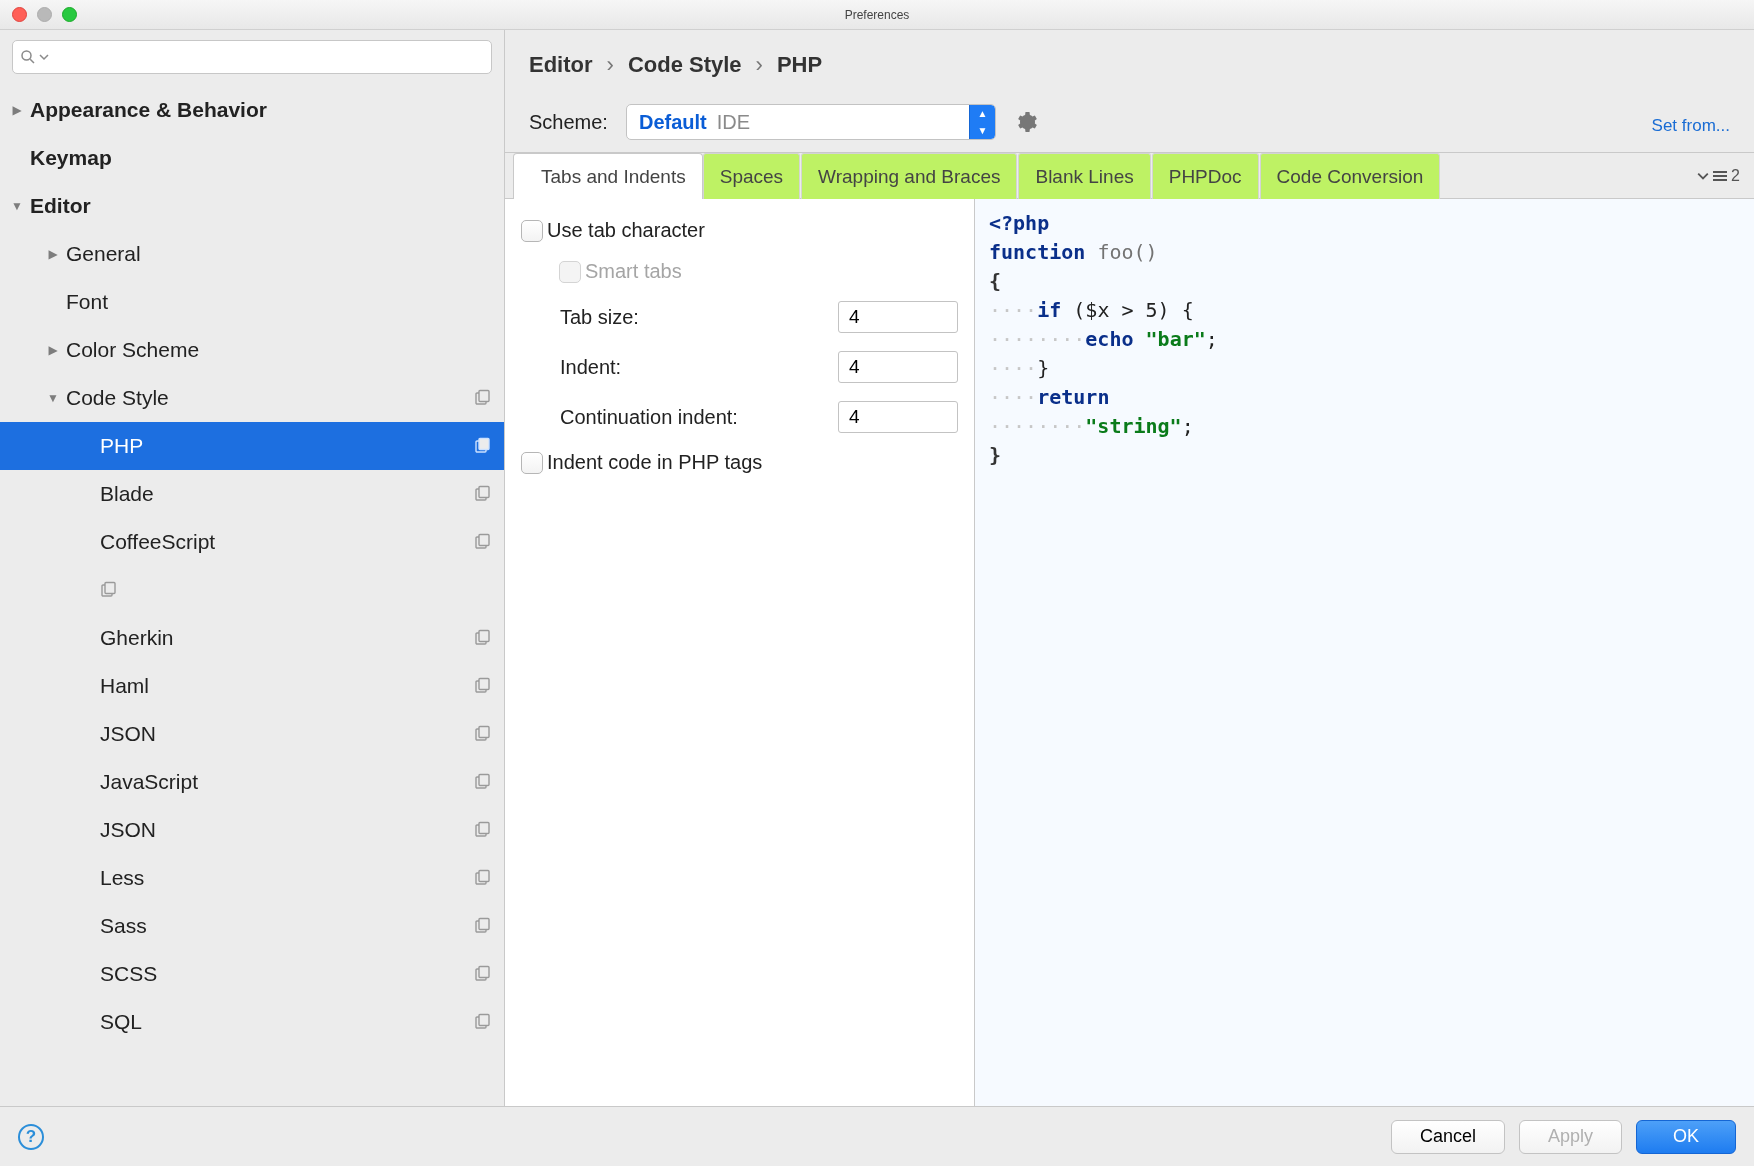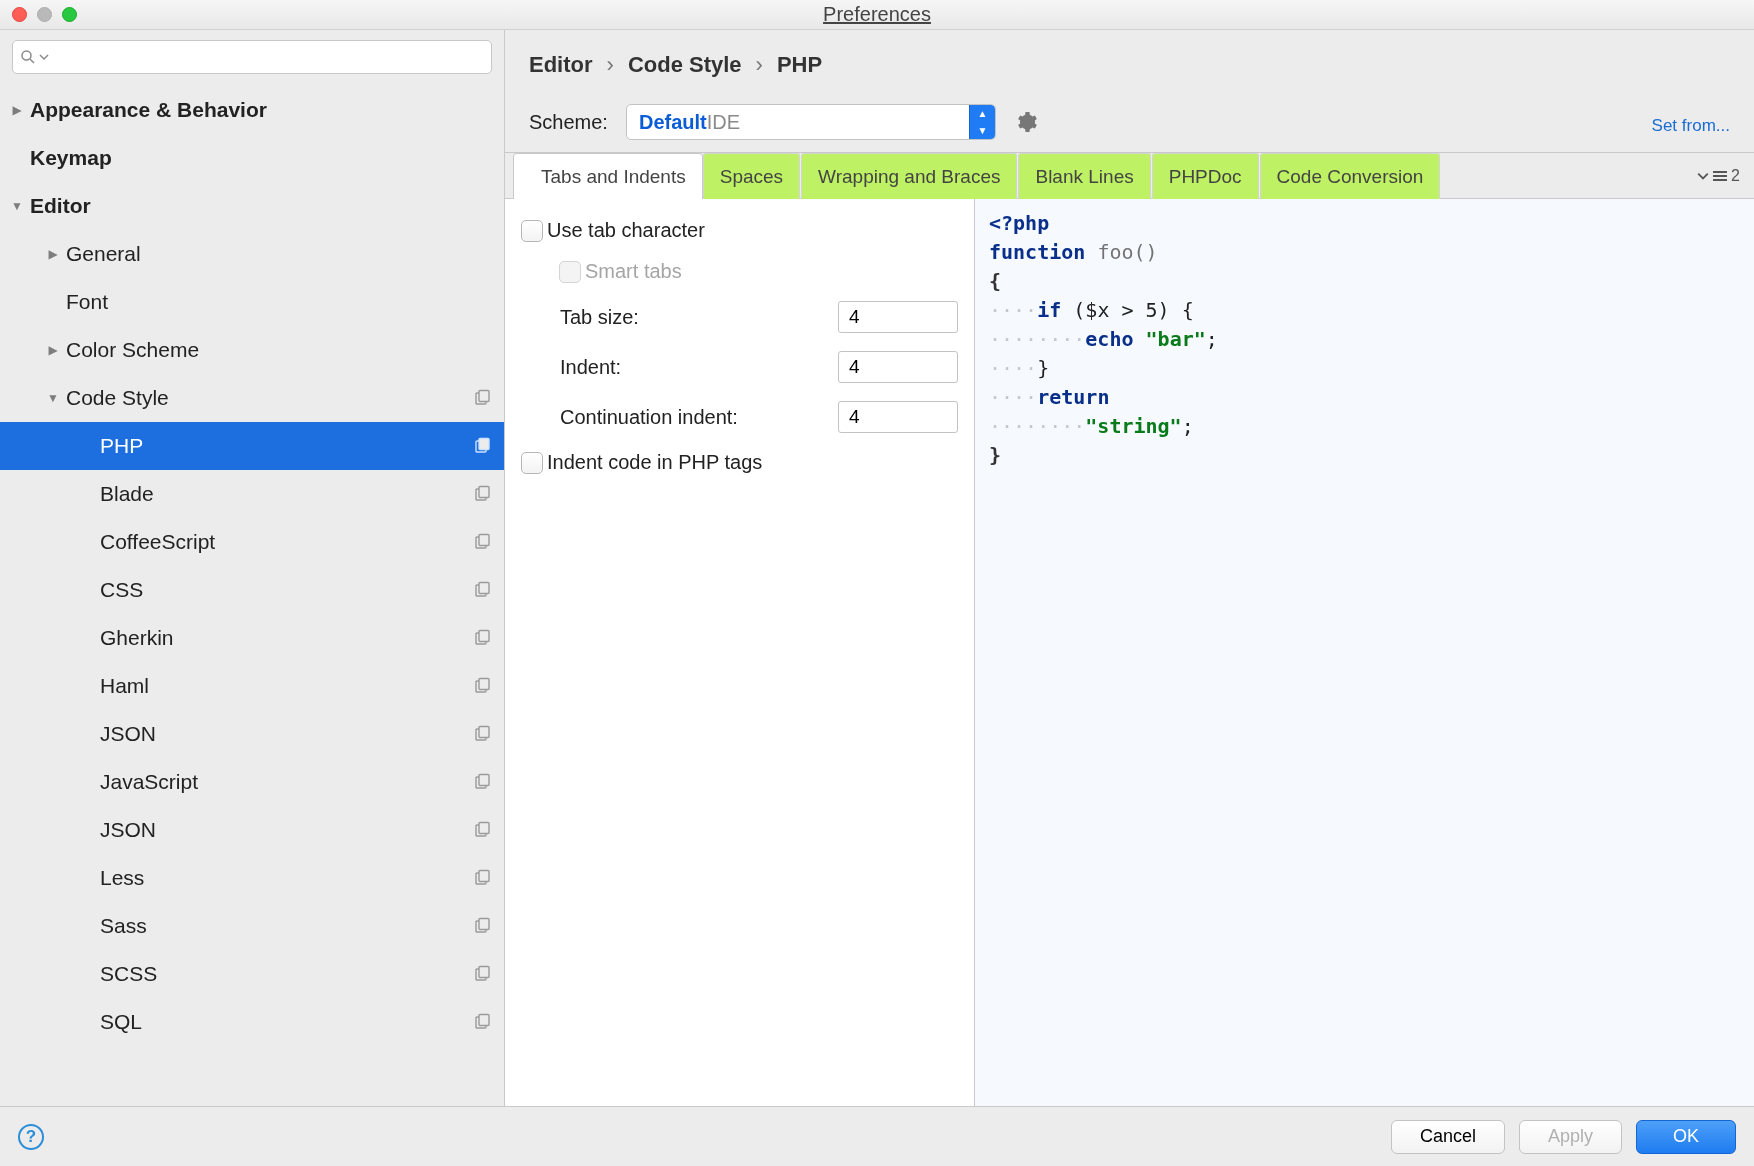--- a/index.html
+++ b/index.html
@@ -33,24 +33,23 @@
   .tl {
     width: 15px; height: 15px; border-radius: 50%;
   }
   .tl.red { background: #ff5f57; border: 0.5px solid #e0443e; }
   .tl.yellow { background: #b9b9b9; border: 0.5px solid #adadad; }
   .tl.green { background: #28c940; border: 0.5px solid #1aab29; }
   .title {
     position: absolute;
     left: 0; right: 0;
     text-align: center;
-    font-size: 20px;
+    font-size: 12px;
     color: #444;
     pointer-events: none;
-    text-decoration: underline;
   }
 
   
   .content {
     flex: 1;
     display: flex;
     overflow: hidden;
     background: #ececec;
   }
 
@@ -168,20 +167,21 @@
     background: #ffffff;
     border: 1px solid #c3c3c3;
     border-radius: 5px;
     overflow: hidden;
     min-width: 370px;
     position: relative;
   }
   .select .val {
     padding: 0 12px;
     display: flex;
+    gap: 10px;
     align-items: flex-end;
   }
   .select .primary { color: #0a5dd6; font-weight: 600; }
   .select .secondary { color: #8a8a8a; }
   .select .stepper {
     margin-left: auto;
     width: 26px;
     align-self: stretch;
     background: #1f7cf5;
     border-left: 1px solid #1566d4;
@@ -437,21 +437,20 @@
           <span class="label">CoffeeScript</span>
           <span class="badge">
             <svg width="18" height="18" viewBox="0 0 18 18" fill="none" stroke="currentColor" stroke-width="1.4">
               <rect x="2" y="4" width="10" height="11" rx="1"></rect>
               <rect x="5" y="1.5" width="10" height="11" rx="1" fill="#ececec"></rect>
             </svg>
           </span>
         </div>
         <div class="tree-item indent-2">
           <span class="lead" style="font-size: 12px;"></span>
-          <span class="label">CSS</span>
           <span class="badge">
             <svg width="18" height="18" viewBox="0 0 18 18" fill="none" stroke="currentColor" stroke-width="1.4">
               <rect x="2" y="4" width="10" height="11" rx="1"></rect>
               <rect x="5" y="1.5" width="10" height="11" rx="1" fill="#ececec"></rect>
             </svg>
           </span>
         </div>
         <div class="tree-item indent-2">
           <span class="lead" style="font-size: 12px;"></span>
           <span class="label">Gherkin</span>

